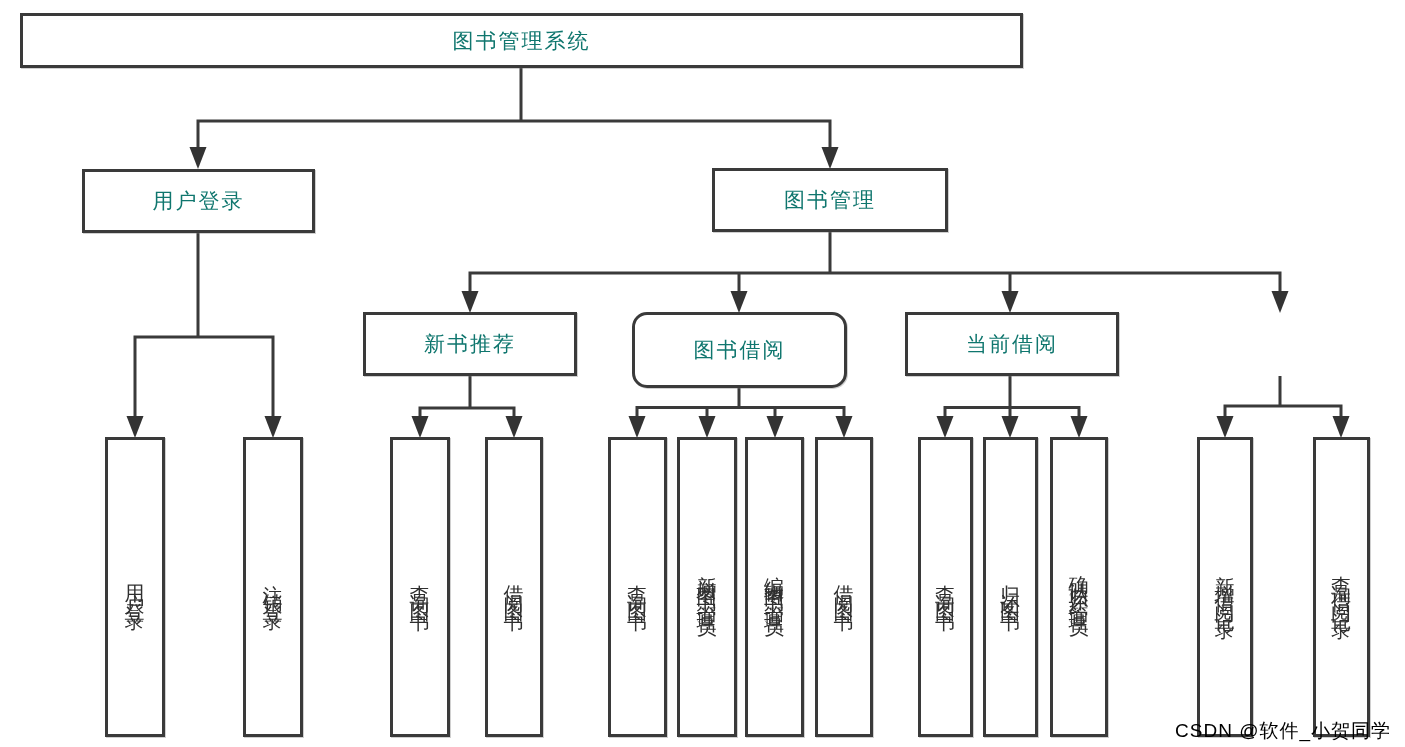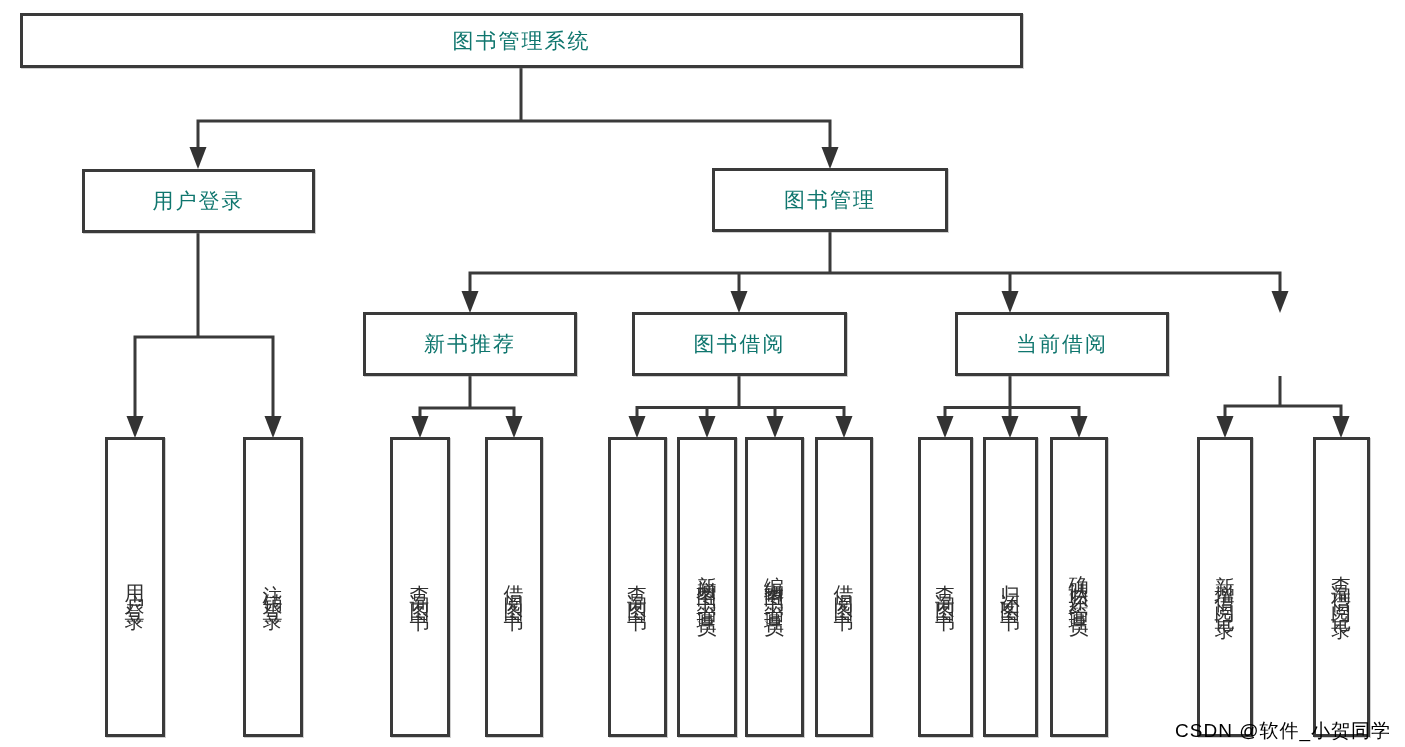--- a/index.html
+++ b/index.html
@@ -132,22 +132,22 @@
       <polygon points="1332.5,416 1349.5,416 1341,438"></polygon>
     </g>
   </svg>
 
   <div class="hbox" style="left:20px; top:13px; width:1003px; height:55px;">图书管理系统</div>
 
   <div class="hbox" style="left:82px; top:169px; width:233px; height:64px;">用户登录</div>
   <div class="hbox" style="left:712px; top:168px; width:236px; height:64px;">图书管理</div>
 
   <div class="hbox" style="left:363px; top:312px; width:214px; height:64px;">新书推荐</div>
-  <div class="hbox" style="left:632px; top:312px; width:215px; height:64px;">图书借阅</div>
-  <div class="hbox" style="left:955px; top:312px; width:214px; height:64px;">当前借阅</div>
+  <div class="hbox" style="left:632px; top:312px; width:215px; height:76px;border-radius:15px;">图书借阅</div>
+  <div class="hbox" style="left:905px; top:312px; width:214px; height:64px;">当前借阅</div>
 
   <div class="vbox" style="left:105px; width:60px;">
     <span class="vtext">用户登录</span>
   </div>
   <div class="vbox" style="left:243px; width:60px;">
     <span class="vtext">注销登录</span>
   </div>
 
   <div class="vbox" style="left:390px; width:60px;">
     <span class="vtext">查询图书</span>

